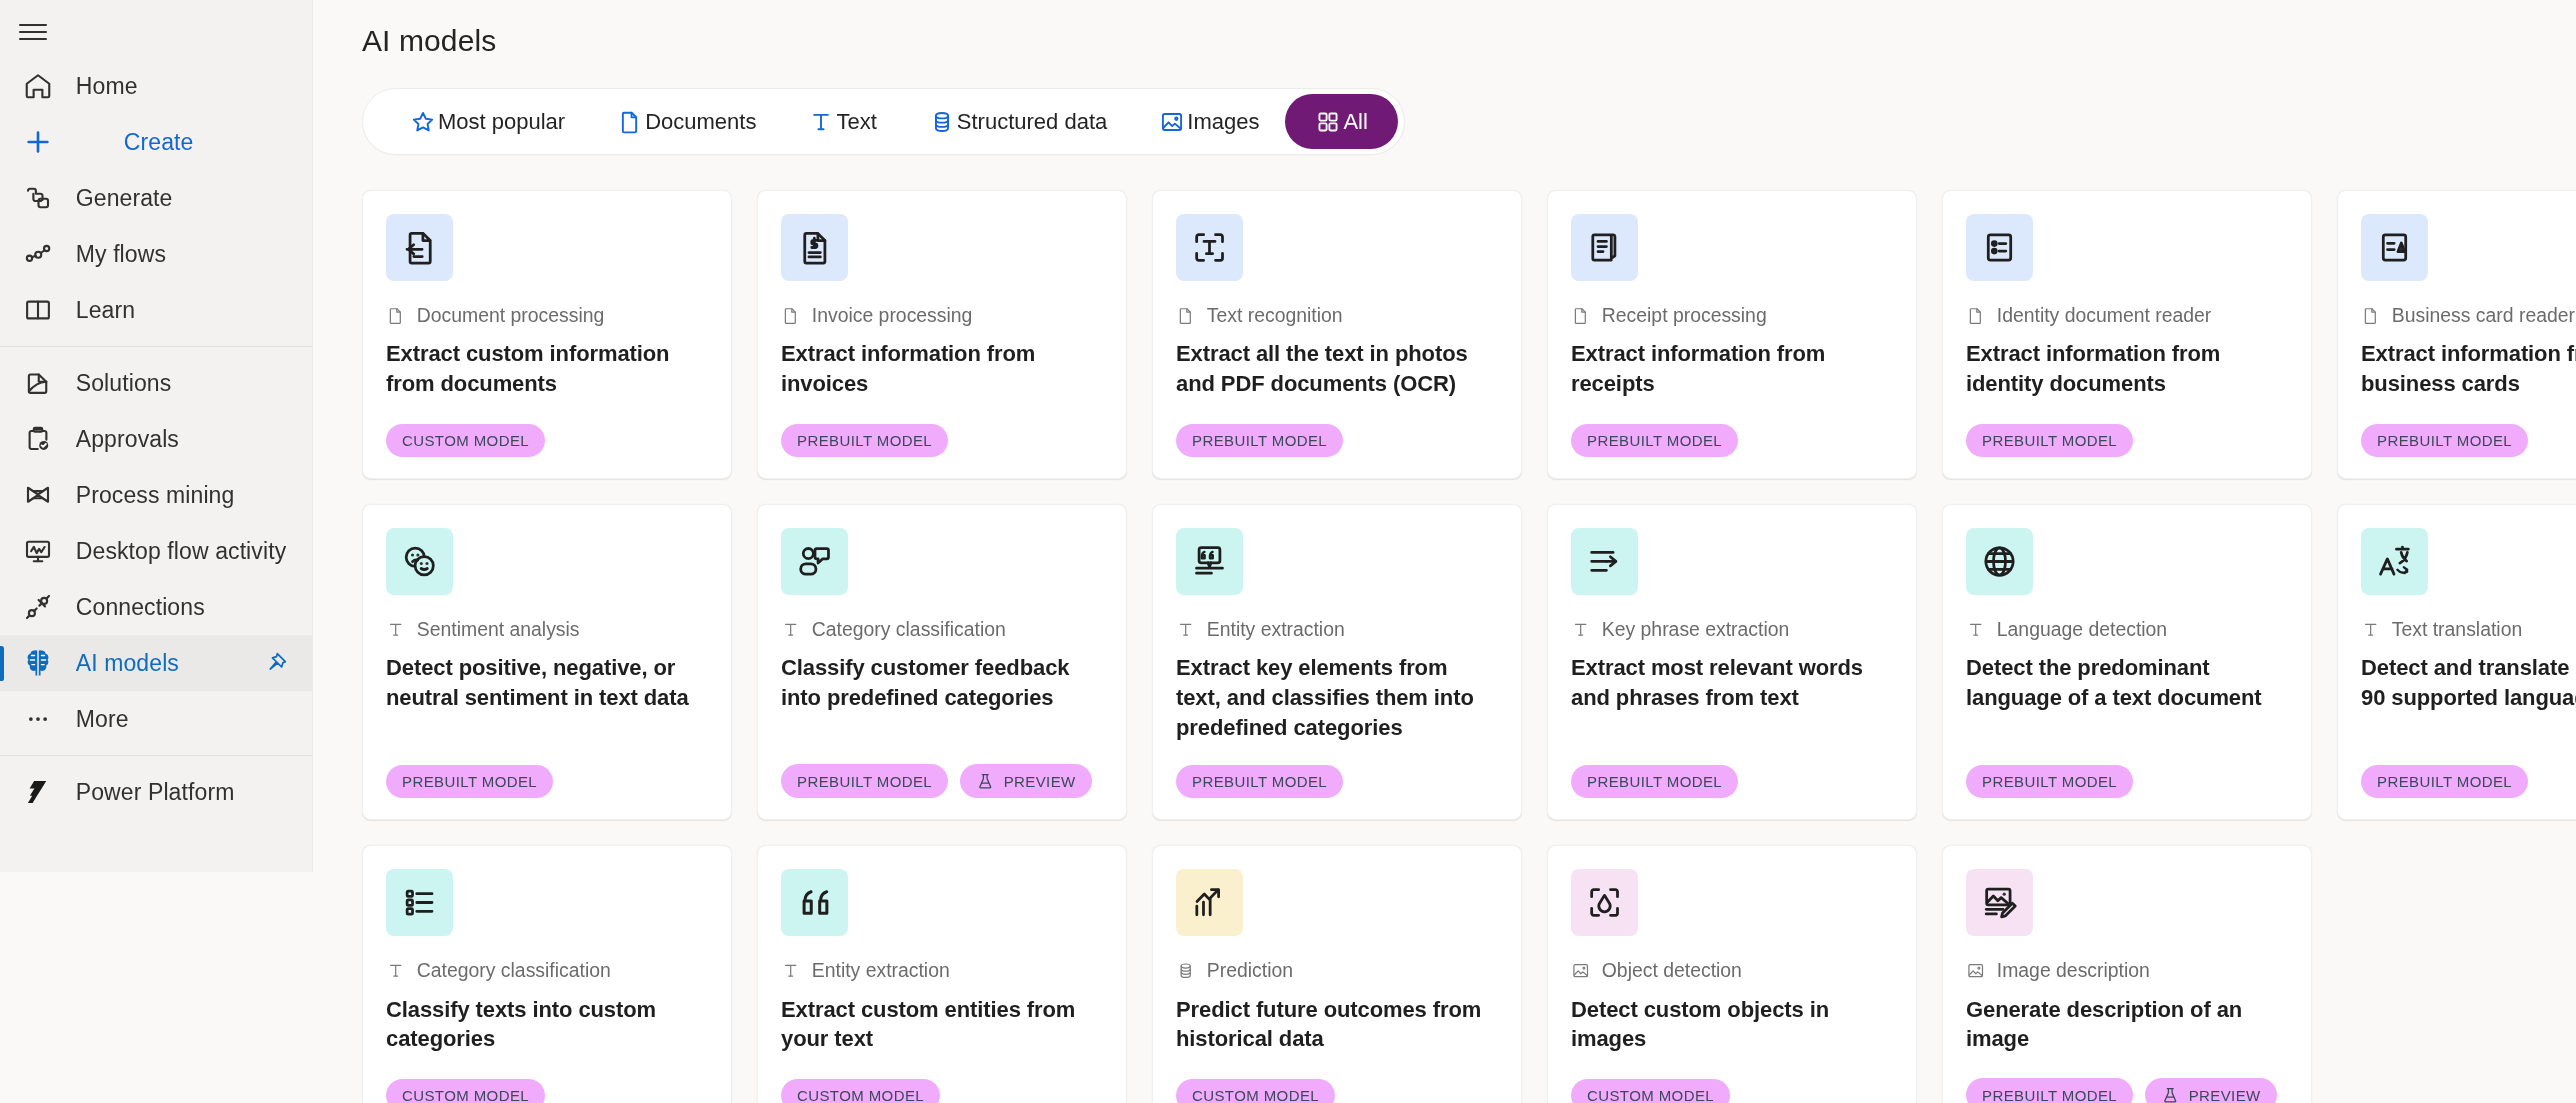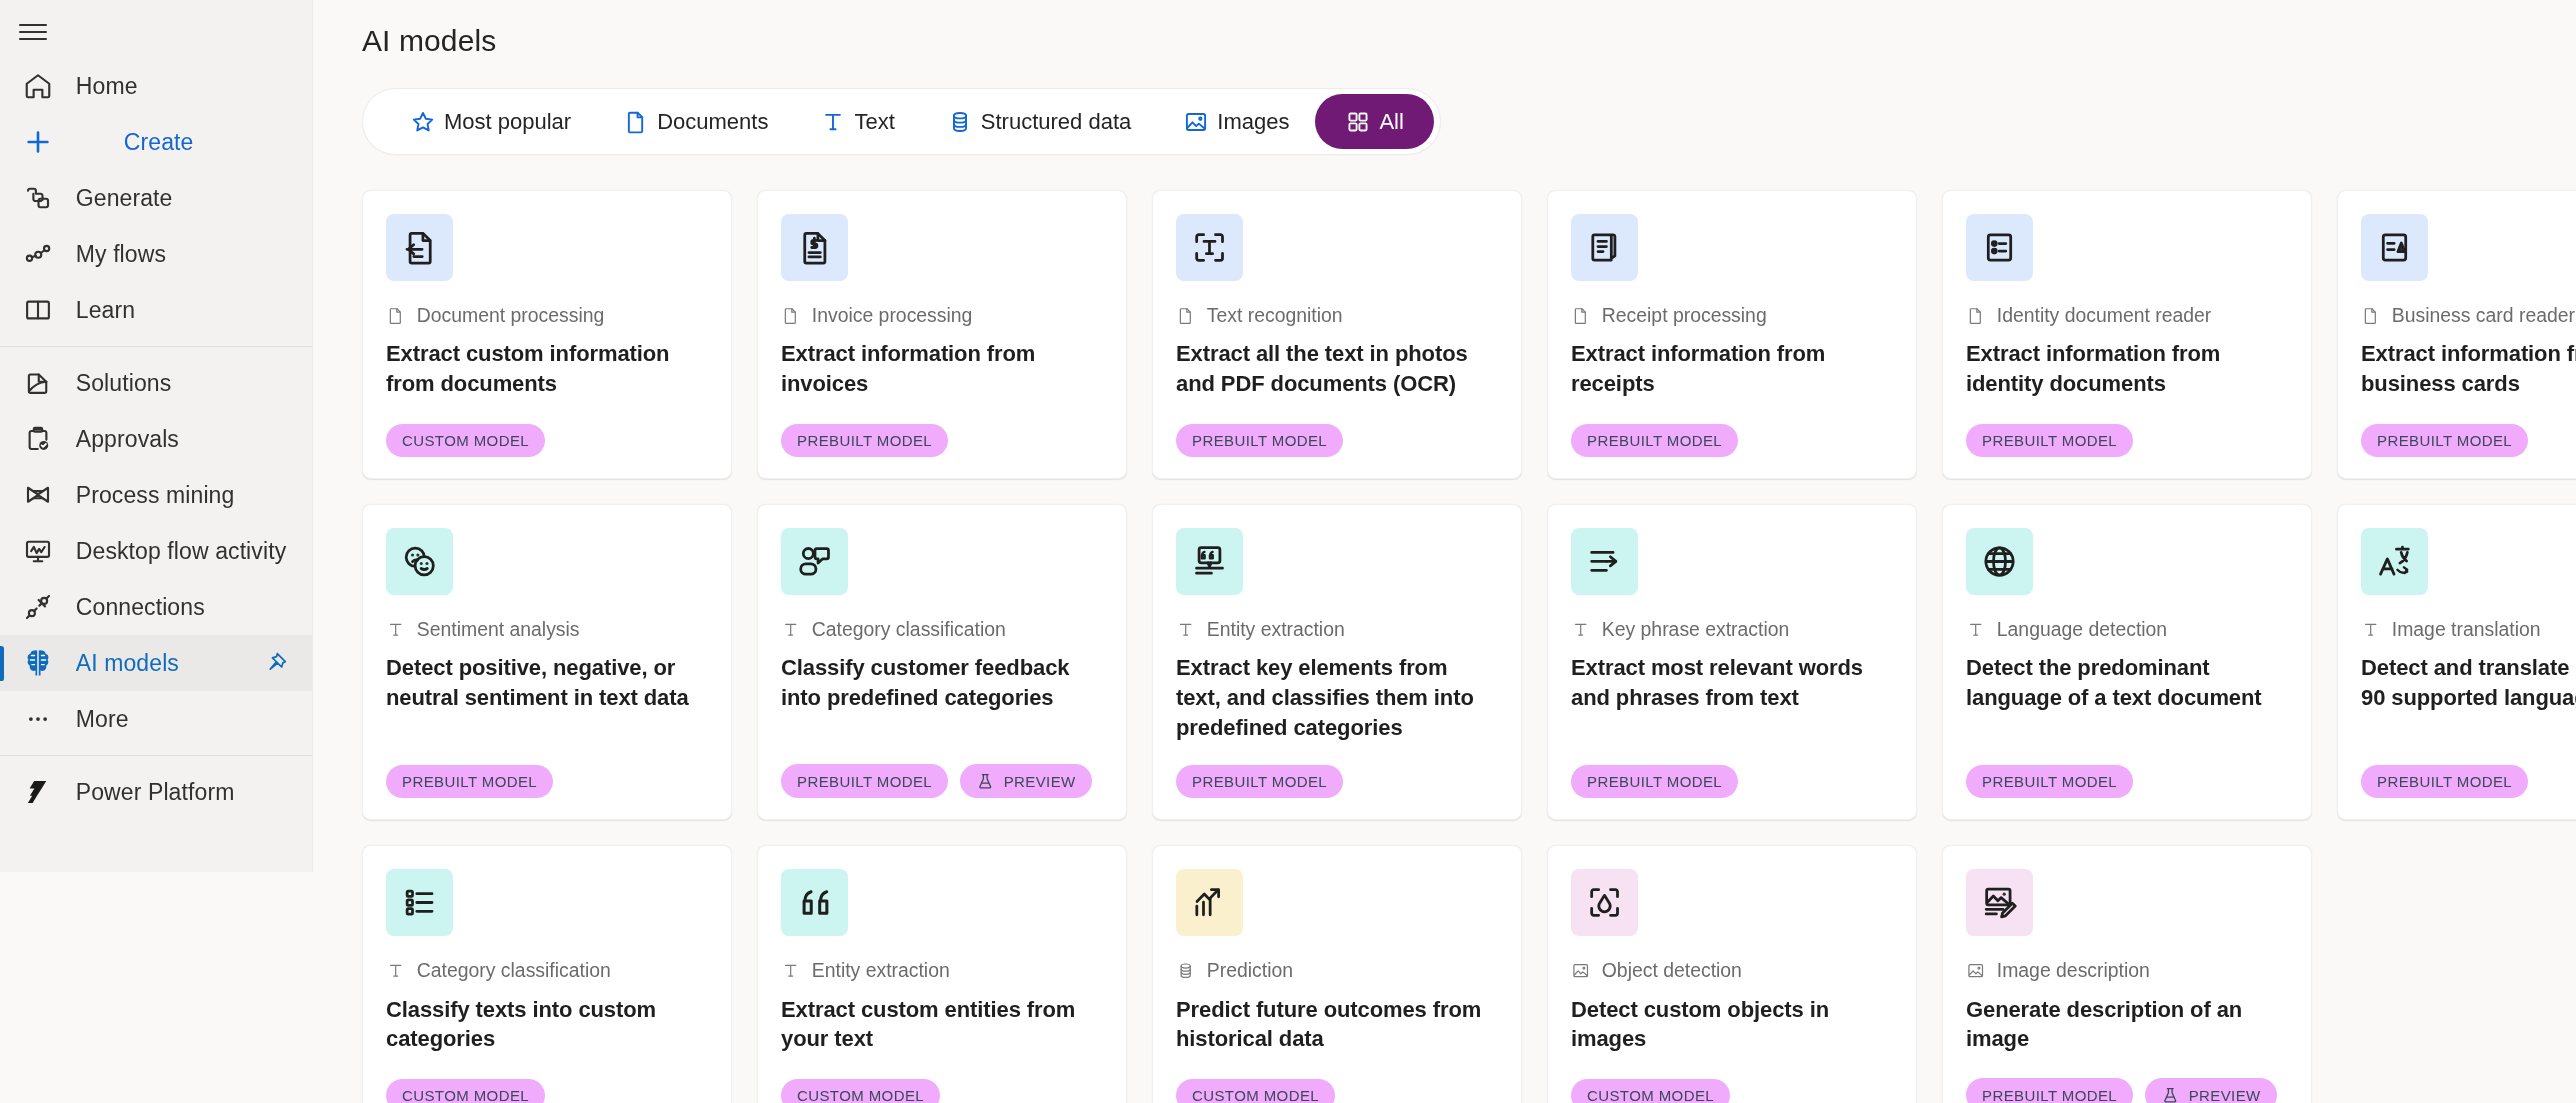--- a/index.html
+++ b/index.html
@@ -62,21 +62,21 @@
     margin-top: 30px;
     display: inline-flex; align-items: center;
     background: #ffffff;
     border: 0.9px solid #ececec;
     border-radius: 37px;
     height: 67px;
     padding: 0 6.2px 0 21px;
     box-shadow: 0 0.4px 1.3px rgba(0,0,0,.04);
   }
   .filter-tab {
-    display: flex; align-items: center; gap: 8px;
+    display: flex; align-items: center; gap: 2px;
     height: 55px; padding: 0 26px; border-radius: 30px;
     font-size: 22px; color:#242424; cursor: pointer; white-space: nowrap;
   }
   .filter-tab .ficon { display:flex; align-items:center; justify-content:center; width:26px; height:26px; }
   .filter-tab.active { background: #701a75; color:#ffffff; padding: 0 30px; }
   .filter-tab.active .ficon svg { stroke:#ffffff; }
 
   
   .grid {
     margin-top: 35px;
@@ -609,21 +609,21 @@
               <path d="M13.2 4.4h7.3M16.9 3.1v1.3M19.9 6.4c-.6 3-2.3 5.3-4.6 6.6M16.1 6.4c.5 2.2 1.7 4.1 3.4 5.3"></path>
               <path d="M13.8 17.1c1.6 1.8 4 2.2 6 1.1M17.8 15.6l2 1.5-1.5 2" stroke-width="1.5"></path>
             </svg>
           </div>
           <div class="cat">
             <span class="cicon">
               <svg width="19.4" height="19.4" viewBox="0 0 24 24" fill="none" stroke="#7a7a7a" stroke-width="1.5" stroke-linecap="round" stroke-linejoin="round">
                 <path d="M5.6 5.4h12.8M12 5.5v13.1M9.6 18.7h4.8"></path>
               </svg>
             </span>
-            <span>Image translation</span>
+            <span>Text translation</span>
           </div>
           <div class="ctitle">Detect and translate more than 90 supported languages</div>
           <div class="badges">
             <span class="badge">
               <span>PREBUILT MODEL</span>
             </span>
           </div>
         </div>
         <div class="card">
           <div class="tile" style="background: rgb(204, 245, 241);">

